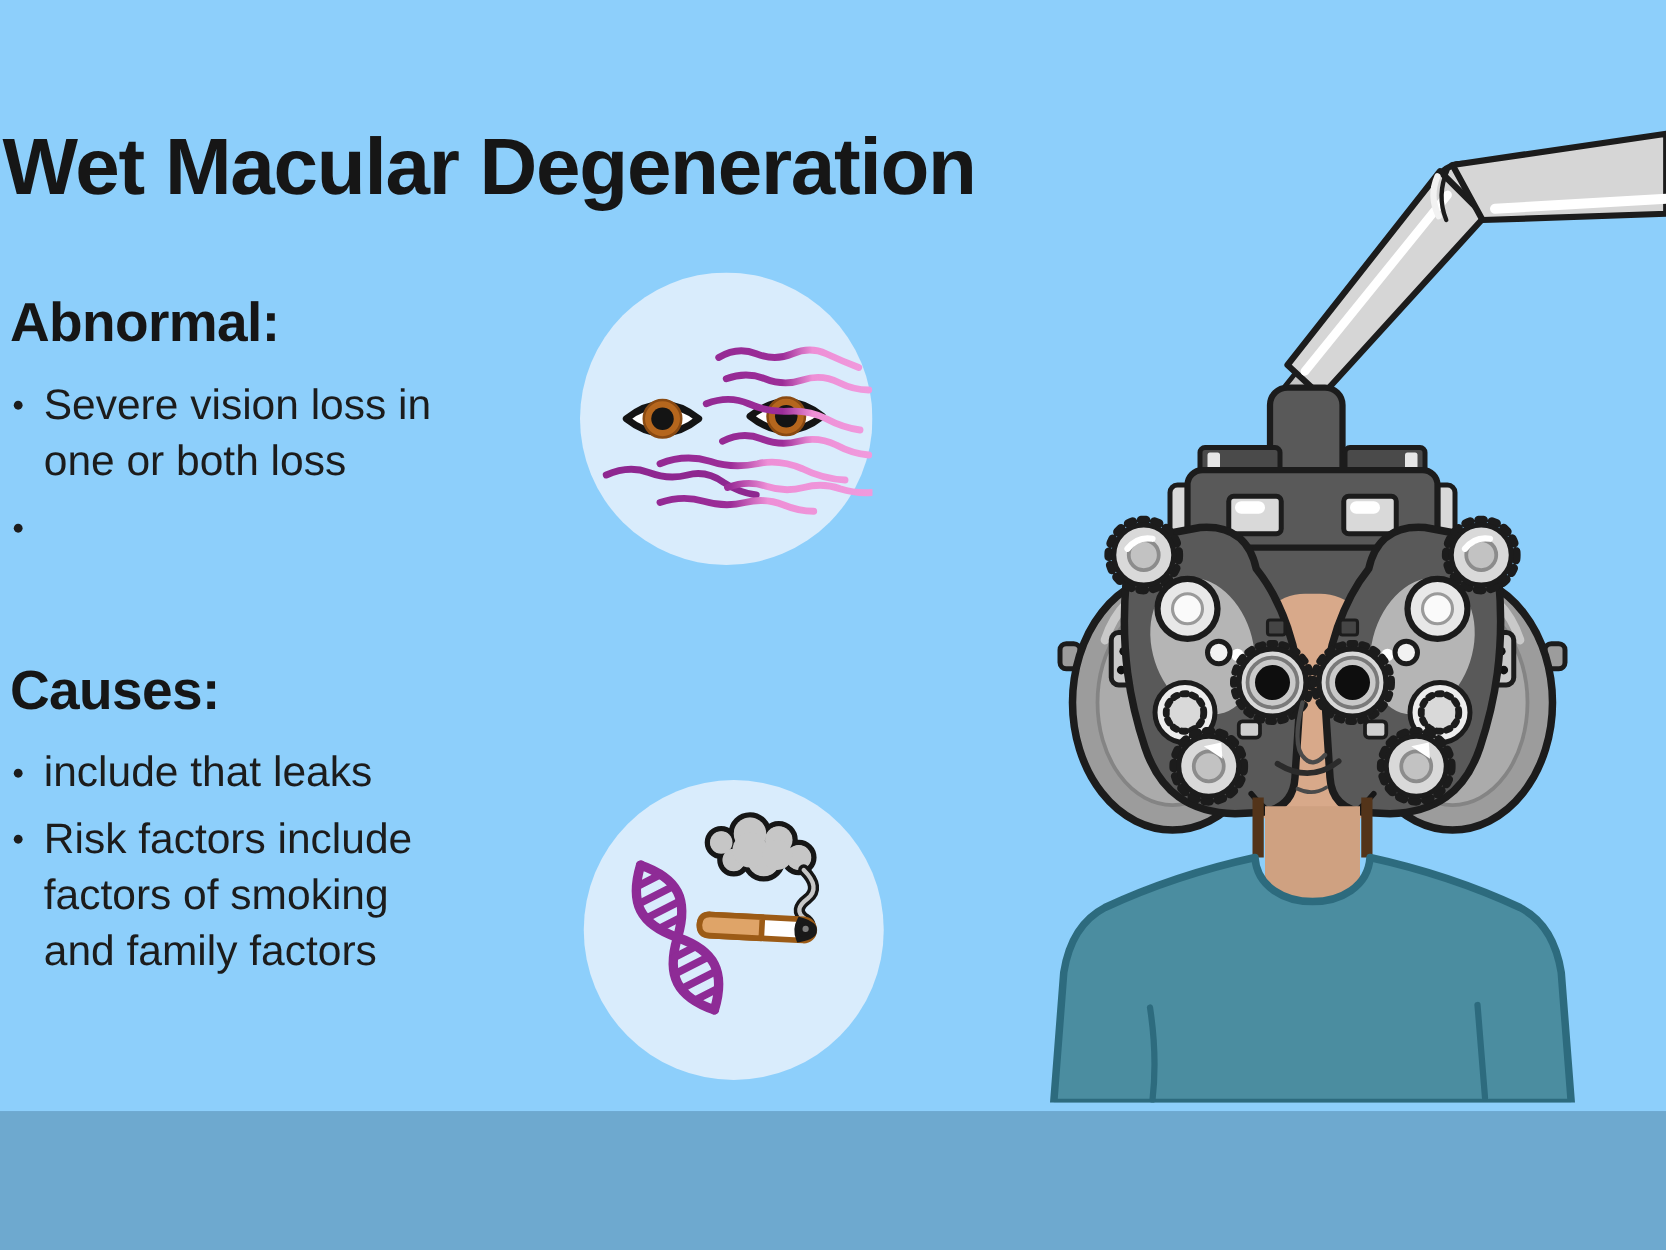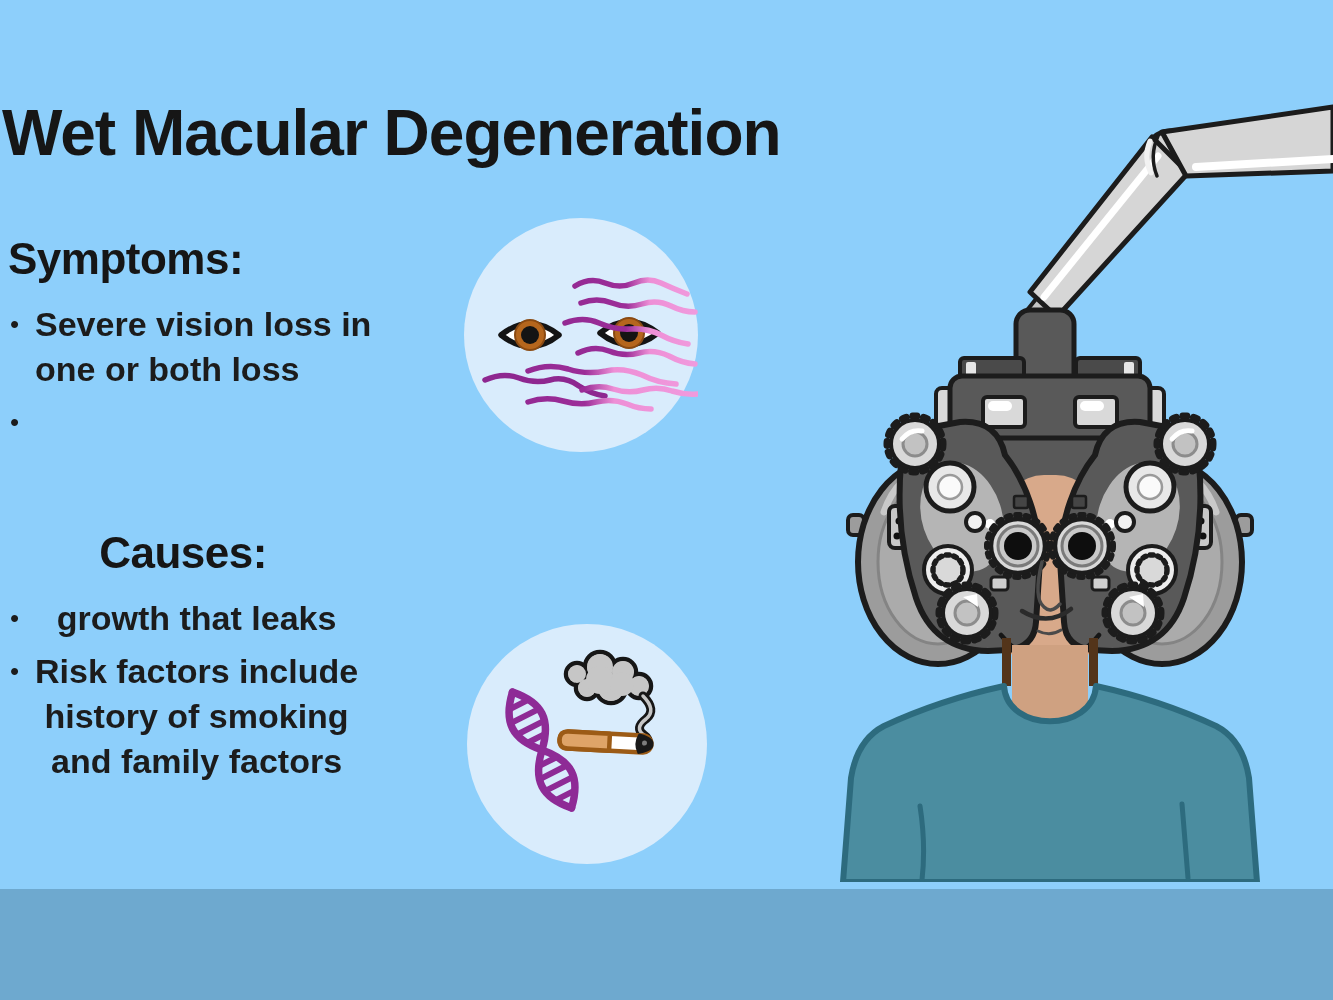--- a/index.html
+++ b/index.html
@@ -11,36 +11,36 @@
     font-family:"Liberation Sans", sans-serif;
     color:#1a1a1a;
   }
   .title{
     position:absolute;left:2px;top:96px;
     font-size:64px;font-weight:bold;letter-spacing:-1px;
     color:#161616;white-space:nowrap;
   }
   .section{position:absolute;left:8px;}
   .section-symptoms{top:234px;}
-  .section-causes{top:528px;text-align:center;}
+  .section-causes{top:528px;}
   .section h2{
     margin:0 0 18px 0;
     font-size:44px;font-weight:bold;color:#161616;letter-spacing:-0.5px;
   }
   .bullet-item{
     position:relative;
     padding-left:27px;
     margin-bottom:8px;
     font-size:34px;line-height:45px;color:#1c1c1c;
   }
   .bullet-item .dot{
     position:absolute;left:2px;top:0;
     font-size:26px;line-height:45px;
   }
-  .bullet-item .bl{display:block;white-space:nowrap;font-weight:bold;}
+  .bullet-item .bl{display:block;white-space:nowrap;}
   .badge-circle{position:absolute;}
   .logo-badge{
     position:absolute;left:-30px;top:930px;
     width:172px;height:84px;
     background:#1e3c44;
     border-top-right-radius:24px;
   }
   .logo-text{
     position:absolute;left:24px;top:10px;
     font-size:50px;font-weight:bold;letter-spacing:-3px;
@@ -51,41 +51,41 @@
   svg{display:block;}
 </style>
 </head>
 <body>
 
 <div class="canvas">
 
   <div class="title">Wet Macular Degeneration</div>
 
   <div class="section section-symptoms">
-    <h2>Symptoms:</h2>
+    <h2>Abnormal:</h2>
     <div class="bullet-item">
       <span class="dot">•</span>
       <span class="bl">Severe vision loss in</span>
       <span class="bl">one or both loss</span>
     </div>
     <div class="bullet-item">
       <span class="dot">•</span>
     </div>
   </div>
 
   <div class="section section-causes">
     <h2>Causes:</h2>
     <div class="bullet-item">
       <span class="dot">•</span>
-      <span class="bl">growth that leaks</span>
+      <span class="bl">include that leaks</span>
     </div>
     <div class="bullet-item">
       <span class="dot">•</span>
       <span class="bl">Risk factors include</span>
-      <span class="bl">history of smoking</span>
+      <span class="bl">factors of smoking</span>
       <span class="bl">and family factors</span>
     </div>
   </div>
 
   <svg class="badge-circle" style="left:464px;top:218px;" width="234" height="234" viewBox="0 0 234 234">
     <defs>
       <linearGradient id="gTop" x1="60" y1="0" x2="230" y2="0" gradientUnits="userSpaceOnUse">
         <stop offset="0" stop-color="#8e2790"></stop>
           <stop offset="0.6" stop-color="#9c2d98"></stop>
         <stop offset="0.74" stop-color="#ee8fd6"></stop>

